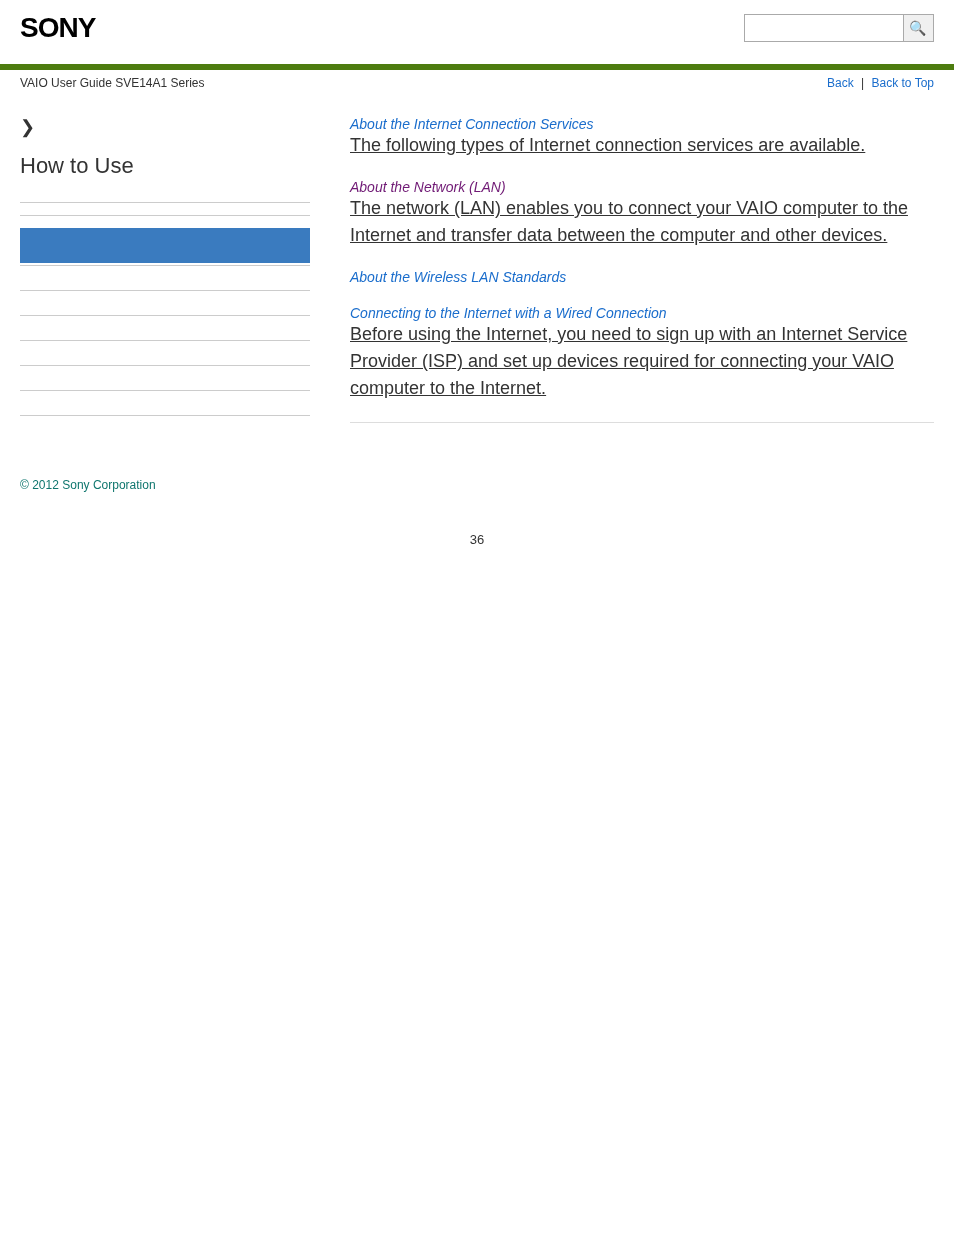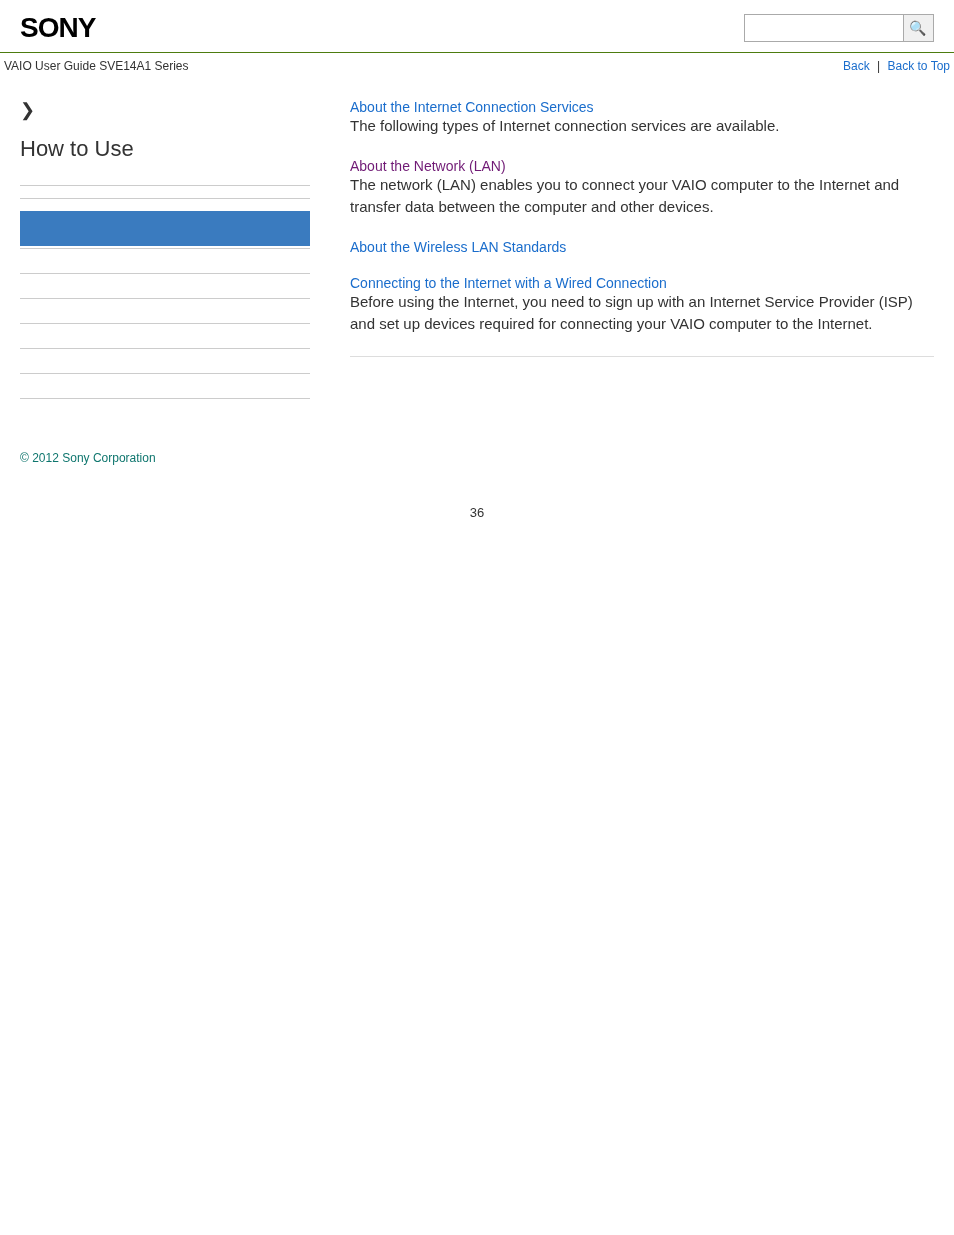--- a/index.html
+++ b/index.html
@@ -15,22 +15,22 @@
       background: #fff;
       width: 954px;
       min-height: 1235px;
     }
 
     
     .header {
       display: flex;
       align-items: center;
       justify-content: space-between;
-      padding: 12px 20px 8px 20px;
-      border-bottom: 1px solid #4d7c0f;
+      padding: 12px 20px 20px 20px;
+      border-bottom: 6px solid #4d7c0f;
       gap: 20px;
     }
 
     .sony-logo {
       font-size: 28px;
       font-weight: bold;
       font-family: 'Arial Black', Arial, sans-serif;
       letter-spacing: -1px;
       color: #000;
     }
@@ -57,21 +57,21 @@
       align-items: center;
       justify-content: center;
       cursor: pointer;
       font-size: 14px;
     }
 
     
     .subheader {
       display: flex;
       justify-content: space-between;
-      padding: 6px 4px;
+      padding: 6px 20px;
       font-size: 12px;
       color: #333;
     }
 
     .subheader-links a {
       color: #1a6dcc;
       text-decoration: none;
       font-size: 12px;
     }
 
@@ -145,26 +145,28 @@
       margin-bottom: 20px;
     }
 
     .content-section-title {
       color: #1a6dcc;
       font-size: 14px;
       font-weight: normal;
       margin-bottom: 5px;
       cursor: pointer;
       text-decoration: none;
+      font-style: italic;
     }
 
     .content-section-text {
-      font-size: 15px;
+      font-size: 18px;
       color: #333;
       line-height: 1.5;
+      text-decoration: underline;
     }
 
     .content-divider {
       border: none;
       border-top: 1px solid #ddd;
       margin: 15px 0;
     }
 
     
     .footer {

